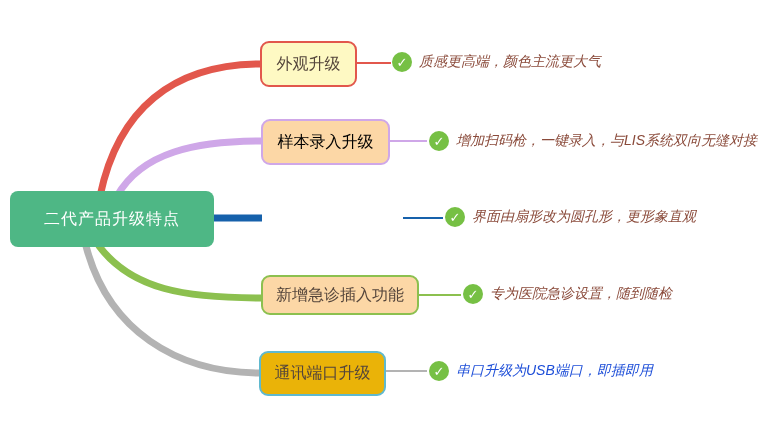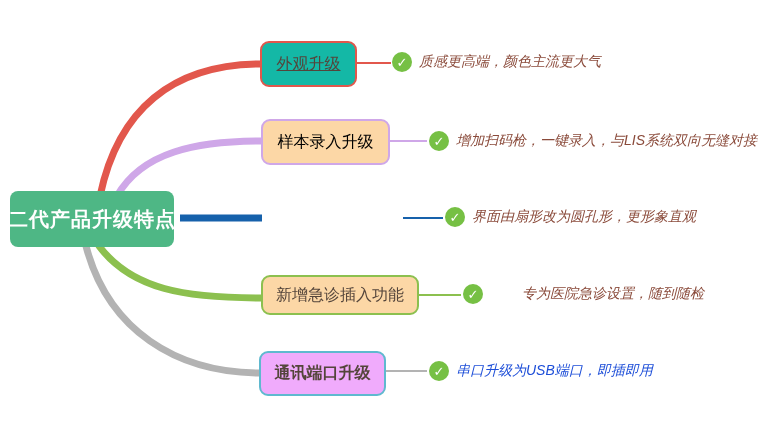--- a/index.html
+++ b/index.html
@@ -21,24 +21,24 @@
     position: absolute;
     display: flex;
     align-items: center;
     justify-content: center;
     box-sizing: border-box;
     border-radius: 9px;
     white-space: nowrap;
   }
   .root-node {
     left: 10px; top: 191px;
-    width: 164px; height: 56px;
+    width: 204px; height: 56px;
     border-radius: 8px;
-    font-size: 20px;
-    font-weight: bold;
+    font-size: 16px;
+    font-weight: normal;
     letter-spacing: 1px;
   }
   .topic {
     border: 2px solid;
     font-size: 16px;
   }
   .n1 { left: 260px; top: 41px;  width: 97px;  height: 46px; }
   .n2 { left: 261px; top: 119px; width: 129px; height: 46px; }
   .n3 { left: 261px; top: 198px; width: 142px; height: 47px; }
   .n4 { left: 261px; top: 275px; width: 158px; height: 40px; }
@@ -87,47 +87,47 @@
     <path d="M 390 141 L 427 141" fill="none" stroke-width="2" stroke="#cfa7e8"></path>
     <path d="M 403 218 L 443 218" fill="none" stroke-width="2" stroke="#1661ab"></path>
     <path d="M 419 295 L 461 295" fill="none" stroke-width="2" stroke="#8cc04f"></path>
     <path d="M 386 371 L 427 371" fill="none" stroke-width="2" stroke="#b3b3b3"></path>
   </svg>
 
   <div class="node root-node" style="background-color: rgb(78, 183, 133); color: rgb(255, 255, 255);">
     <span>二代产品升级特点</span>
   </div>
 
-  <div class="node topic n1" style="background-color: #14b8a6; border-color: rgb(226, 87, 76); color: rgb(84, 69, 59); text-decoration: underline;">
+  <div class="node topic n1" style="background-color: #fef9c3; border-color: rgb(226, 87, 76); color: rgb(84, 69, 59);">
     <span>外观升级</span>
   </div>
   <div class="node topic n2" style="background-color: rgb(252, 215, 166); border-color: rgb(207, 167, 232); color: #000000;">
     <span>样本录入升级</span>
   </div>
   <div class="node topic n4" style="background-color: rgb(252, 215, 166); border-color: rgb(140, 192, 79); color: rgb(84, 69, 59);">
     <span>新增急诊插入功能</span>
   </div>
-  <div class="node topic n5" style="background-color: #f0abfc; border-color: rgb(95, 185, 207); color: rgb(84, 69, 59); font-weight: bold;">
+  <div class="node topic n5" style="background-color: #eab308; border-color: rgb(95, 185, 207); color: rgb(84, 69, 59);">
     <span>通讯端口升级</span>
   </div>
 
   <div class="leaf l1">
     <span class="check" style="background-color: rgb(118, 192, 68);">✓</span>
     <span class="leaf-text" style="color: rgb(138, 74, 58);">质感更高端，颜色主流更大气</span>
   </div>
   <div class="leaf l2">
     <span class="check" style="background-color: rgb(118, 192, 68);">✓</span>
     <span class="leaf-text" style="color: rgb(138, 74, 58);">增加扫码枪，一键录入，与LIS系统双向无缝对接</span>
   </div>
   <div class="leaf l3">
     <span class="check" style="background-color: rgb(118, 192, 68);">✓</span>
     <span class="leaf-text" style="color: rgb(138, 74, 58);">界面由扇形改为圆孔形，更形象直观</span>
   </div>
   <div class="leaf l4">
     <span class="check" style="background-color: rgb(118, 192, 68);">✓</span>
-    <span class="leaf-text" style="color: rgb(138, 74, 58); margin-left: 32px;">专为医院急诊设置，随到随检</span>
+    <span class="leaf-text" style="color: rgb(138, 74, 58);">专为医院急诊设置，随到随检</span>
   </div>
   <div class="leaf l5">
     <span class="check" style="background-color: rgb(118, 192, 68);">✓</span>
     <span class="leaf-text" style="color: #1d4ed8;">串口升级为USB端口，即插即用</span>
   </div>
 
 </div>
 
 </body></html>

